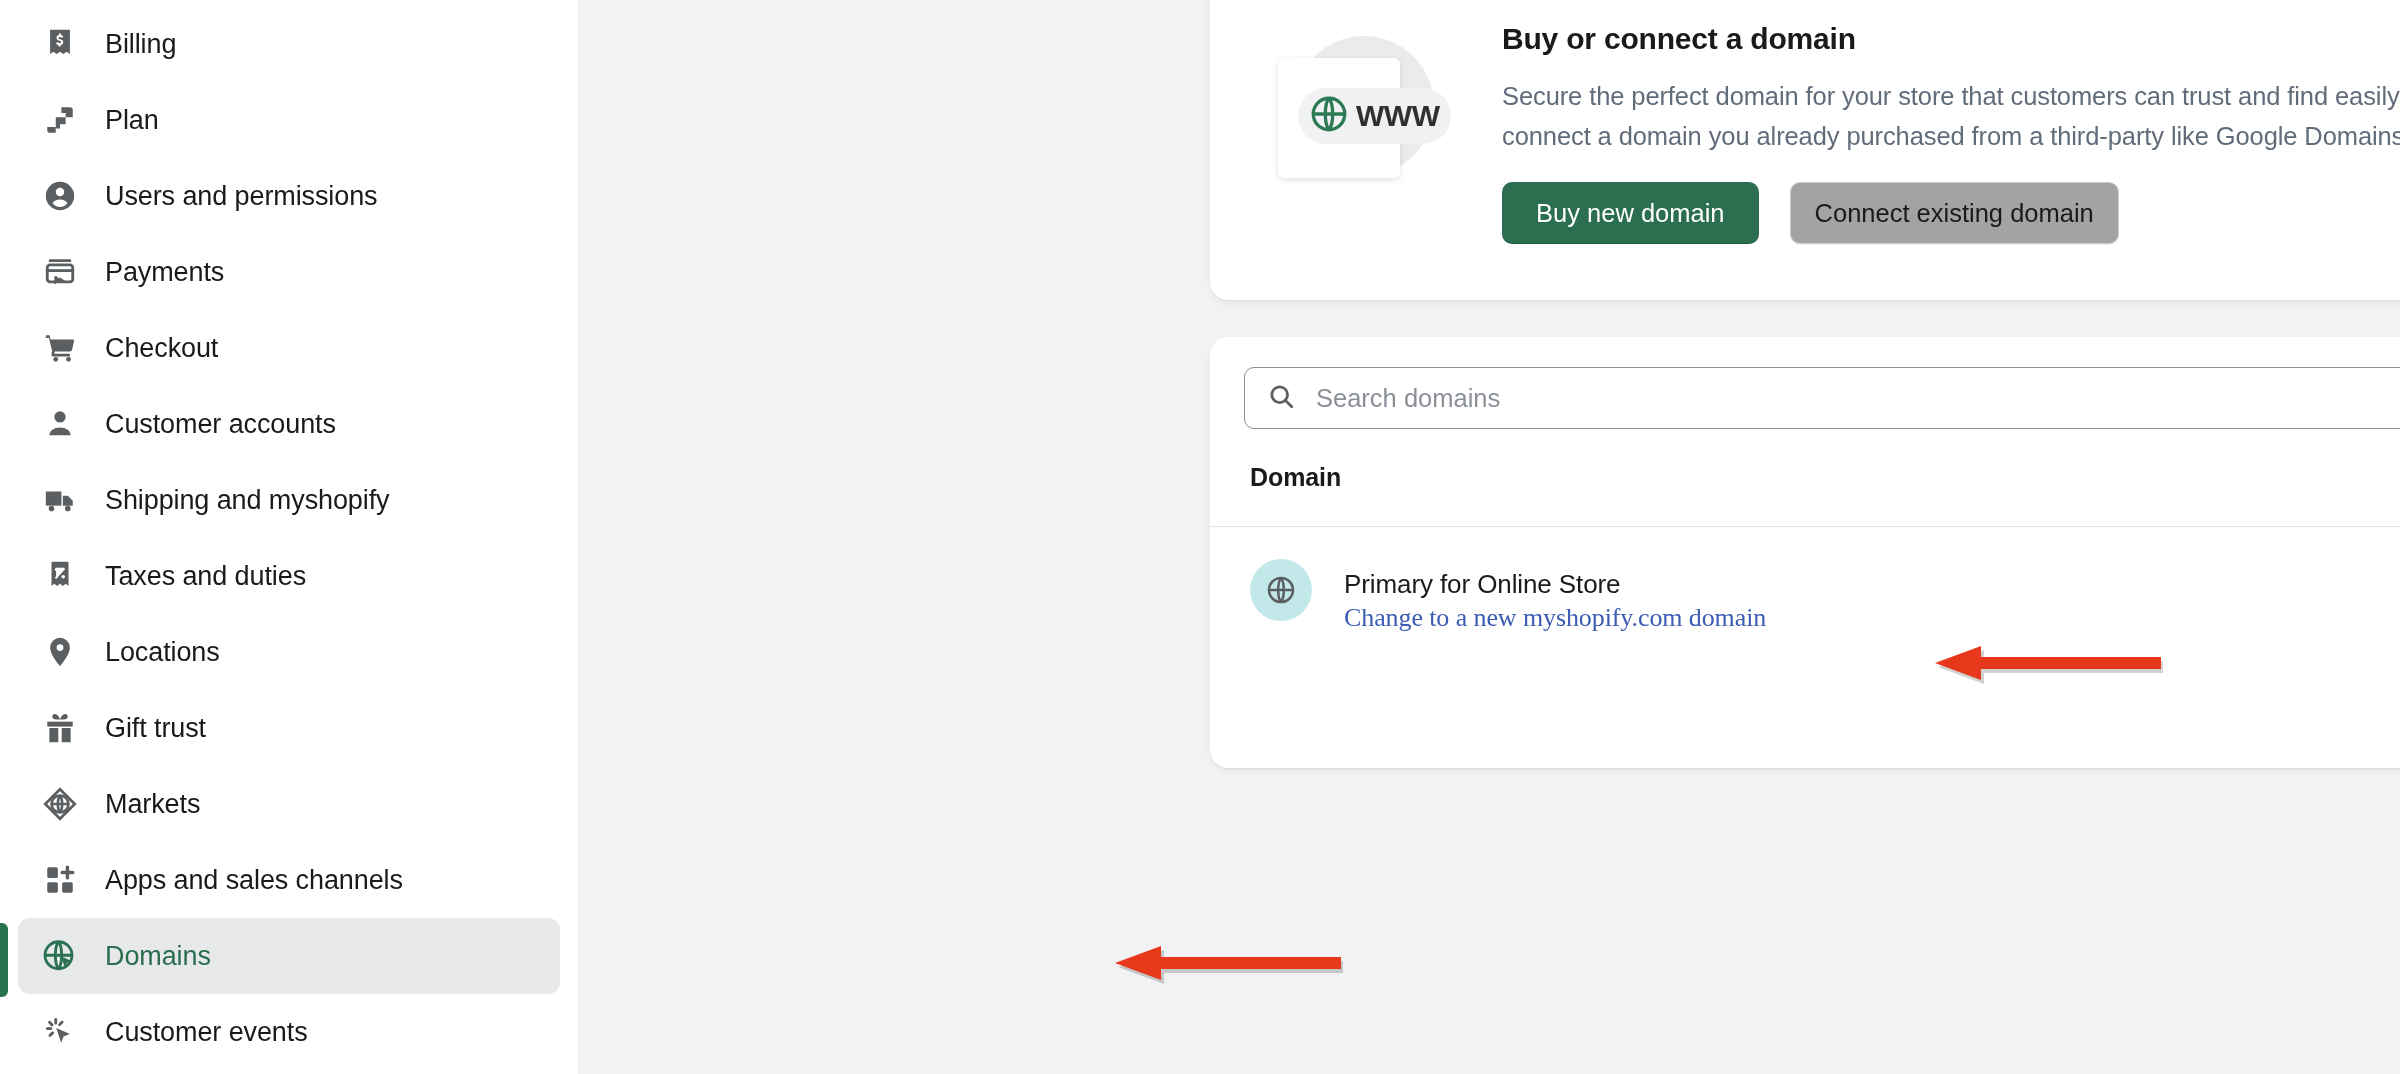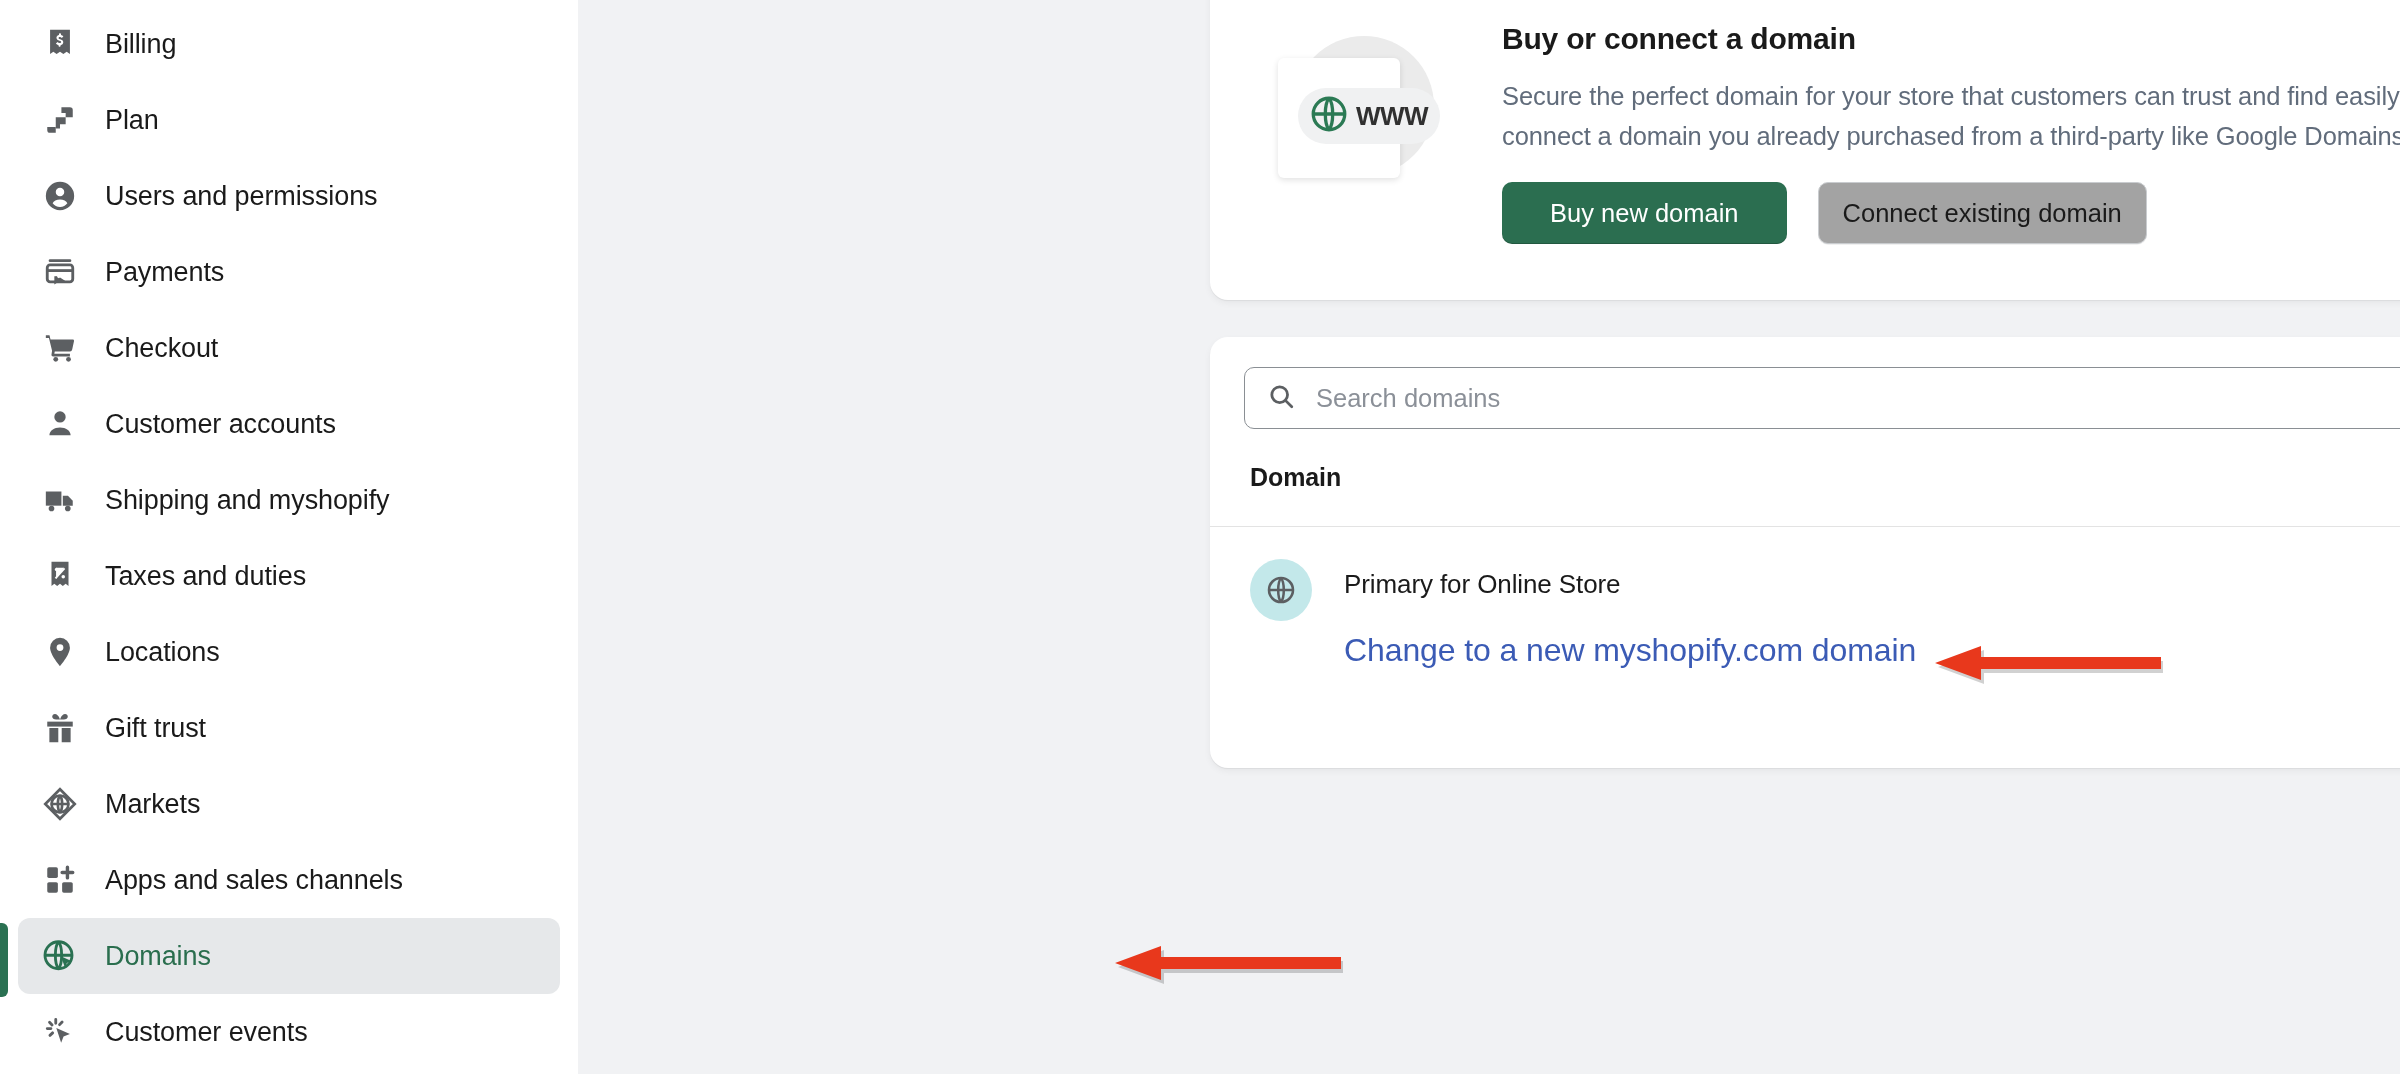--- a/index.html
+++ b/index.html
@@ -109,21 +109,21 @@
     left: 28px; top: 58px;
     height: 56px;
     min-width: 130px;
     background: #f0f1f2;
     border-radius: 28px;
     display: flex; align-items: center;
     padding: 0 12px 0 10px;
     gap: 6px;
   }
   .art-www {
-    font-size: 26px;
+    font-size: 30px;
     font-weight: bold;
     color: #303030;
     letter-spacing: -0.5px;
   }
   .banner-body { margin-left: 46px; padding-top: 22px; }
   .banner-title {
     font-size: 30px;
     font-weight: bold;
     color: #1a1a1a;
     letter-spacing: -0.2px;
@@ -149,21 +149,21 @@
     justify-content: center;
     font-size: 25.5px;
     cursor: pointer;
     white-space: nowrap;
     border: none;
     font-family: inherit;
   }
   .btn-primary {
     background: #2b6e50;
     color: #ffffff;
-    padding: 0 48px;
+    padding: 0 34px;
     box-shadow: inset 0 -1px 0 rgba(0,0,0,0.2);
   }
   .btn-secondary {
     background: #a3a3a3;
     color: #1a1a1a;
     padding: 0 24px;
     border: 1px solid #c9cccf;
     box-shadow: 0 1px 0 rgba(0,0,0,0.06);
   }
 
@@ -235,26 +235,26 @@
     line-height: 36px;
   }
   .row-sub {
     font-size: 26px;
     color: #1a1a1a;
     margin-top: 10px;
     line-height: 34px;
     letter-spacing: -0.1px;
   }
   .row-link {
-    font-size: 32px;
+    font-size: 26px;
     color: #3b5bb5;
-    margin-top: 32px;
     cursor: pointer;
     line-height: 34px;
     letter-spacing: -0.1px;
+    font-family: Liberation Serif, serif;
   }
 
   
   .arrow {
     position: absolute;
     z-index: 50;
     pointer-events: none;
   }
   .arrow-row { left: 1355px; top: 640px; }
   .arrow-nav { left: 535px; top: 940px; }

